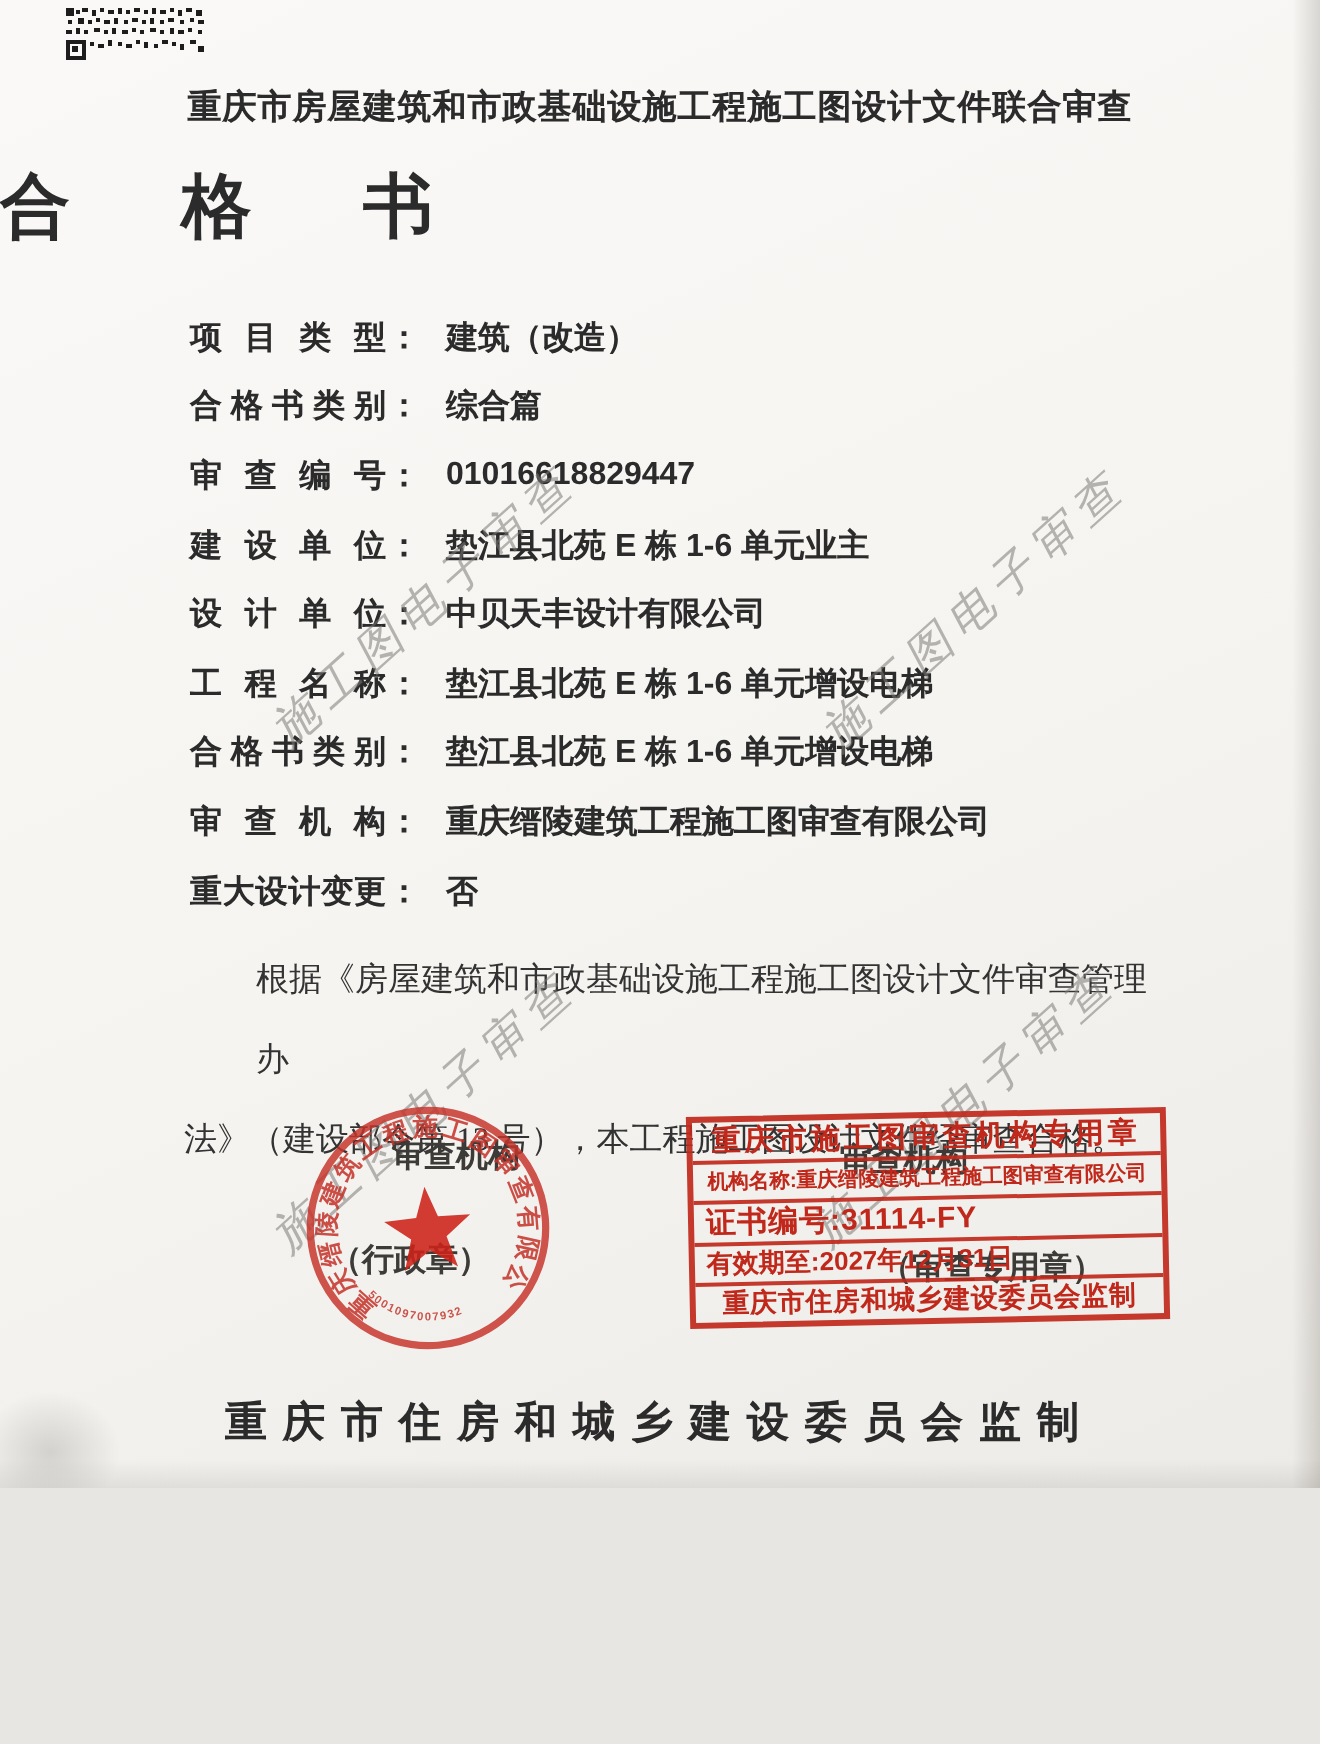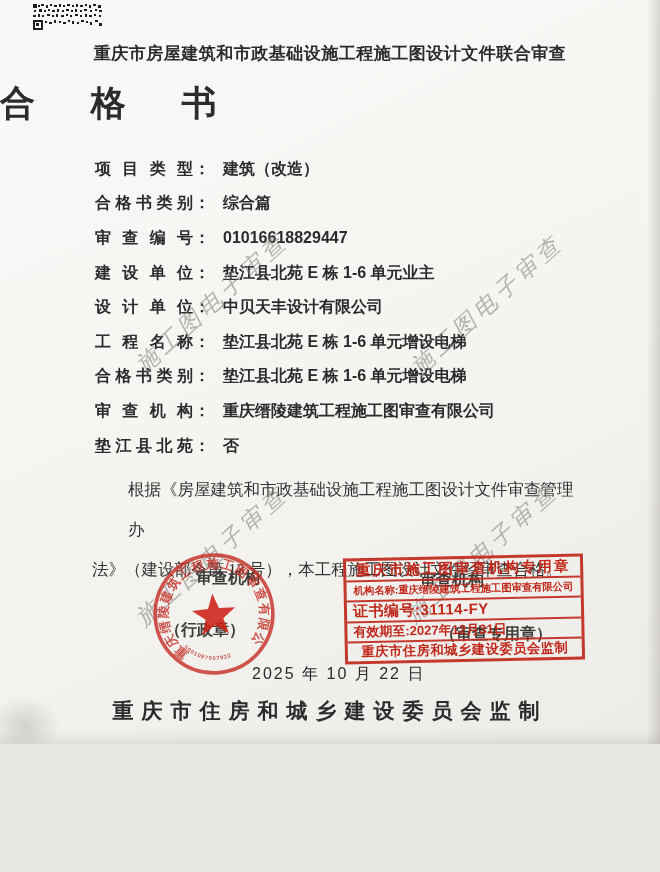--- a/index.html
+++ b/index.html
@@ -168,21 +168,21 @@
       <span class="flabel">合格书类别</span>
         <span class="fcolon">：</span>
         <span class="fvalue">垫江县北苑 E 栋 1-6 单元增设电梯</span>
     </div>
     <div class="frow">
       <span class="flabel">审查机构</span>
         <span class="fcolon">：</span>
         <span class="fvalue">重庆缙陵建筑工程施工图审查有限公司</span>
     </div>
     <div class="frow">
-      <span class="flabel">垫江县北苑</span>
+      <span class="flabel">重大设计变更</span>
         <span class="fcolon">：</span>
         <span class="fvalue">否</span>
     </div>
   </div>
 
   <div class="para">
     <span class="l1">根据《房屋建筑和市政基础设施工程施工图设计文件审查管理办</span>
     <span class="l2">法》（建设部令第 13 号），本工程施工图设计文件经审查合格。</span>
   </div>
 
@@ -207,20 +207,19 @@
   </svg>
 
   <div class="stamp">
     <div class="stamp-row sr1">重庆市施工图审查机构专用章</div>
     <div class="stamp-row sr2">机构名称:重庆缙陵建筑工程施工图审查有限公司</div>
     <div class="stamp-row sr3">证书编号:31114-FY</div>
     <div class="stamp-row sr4">有效期至:2027年12月31日</div>
     <div class="stamp-row sr5">重庆市住房和城乡建设委员会监制</div>
   </div>
 
-  <div class="date-line">2025 年 10 月 22 日</div>
   <div class="issuer">重庆市住房和城乡建设委员会监制</div>
 
   <div class="edge-right"></div>
   <div class="edge-bottom"></div>
   <div class="smudge"></div>
 
 </div>
 
 </body></html>

